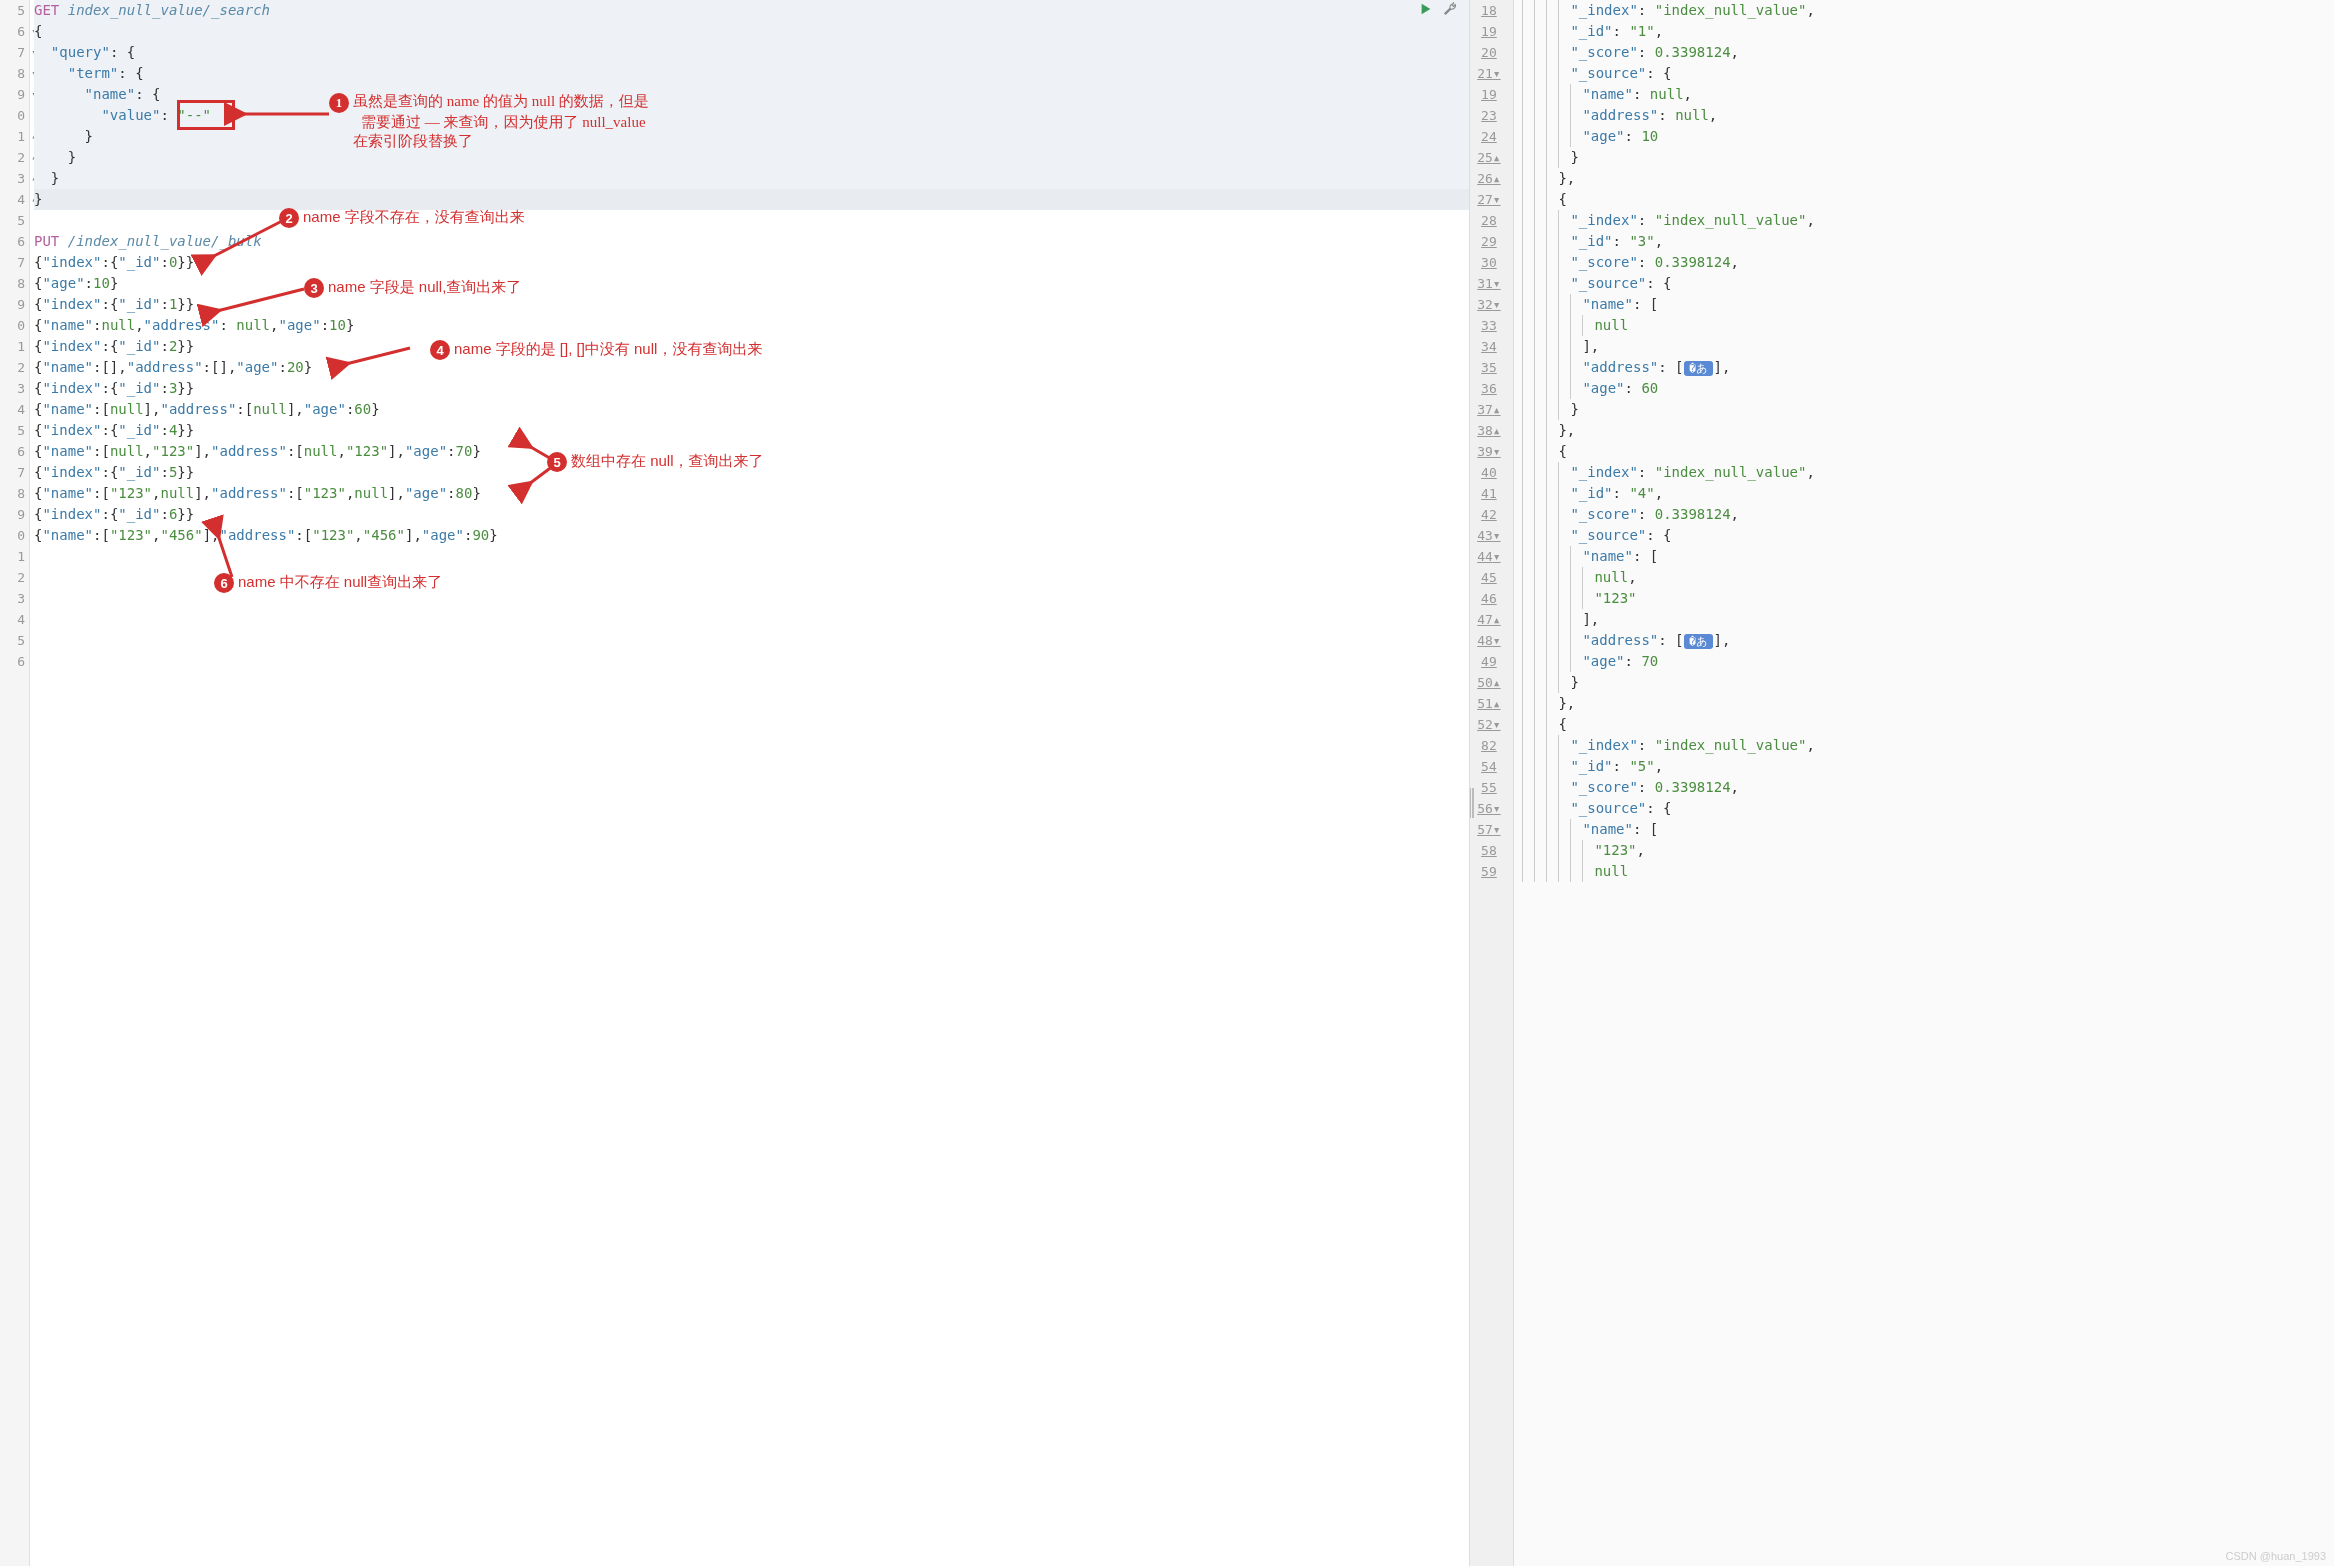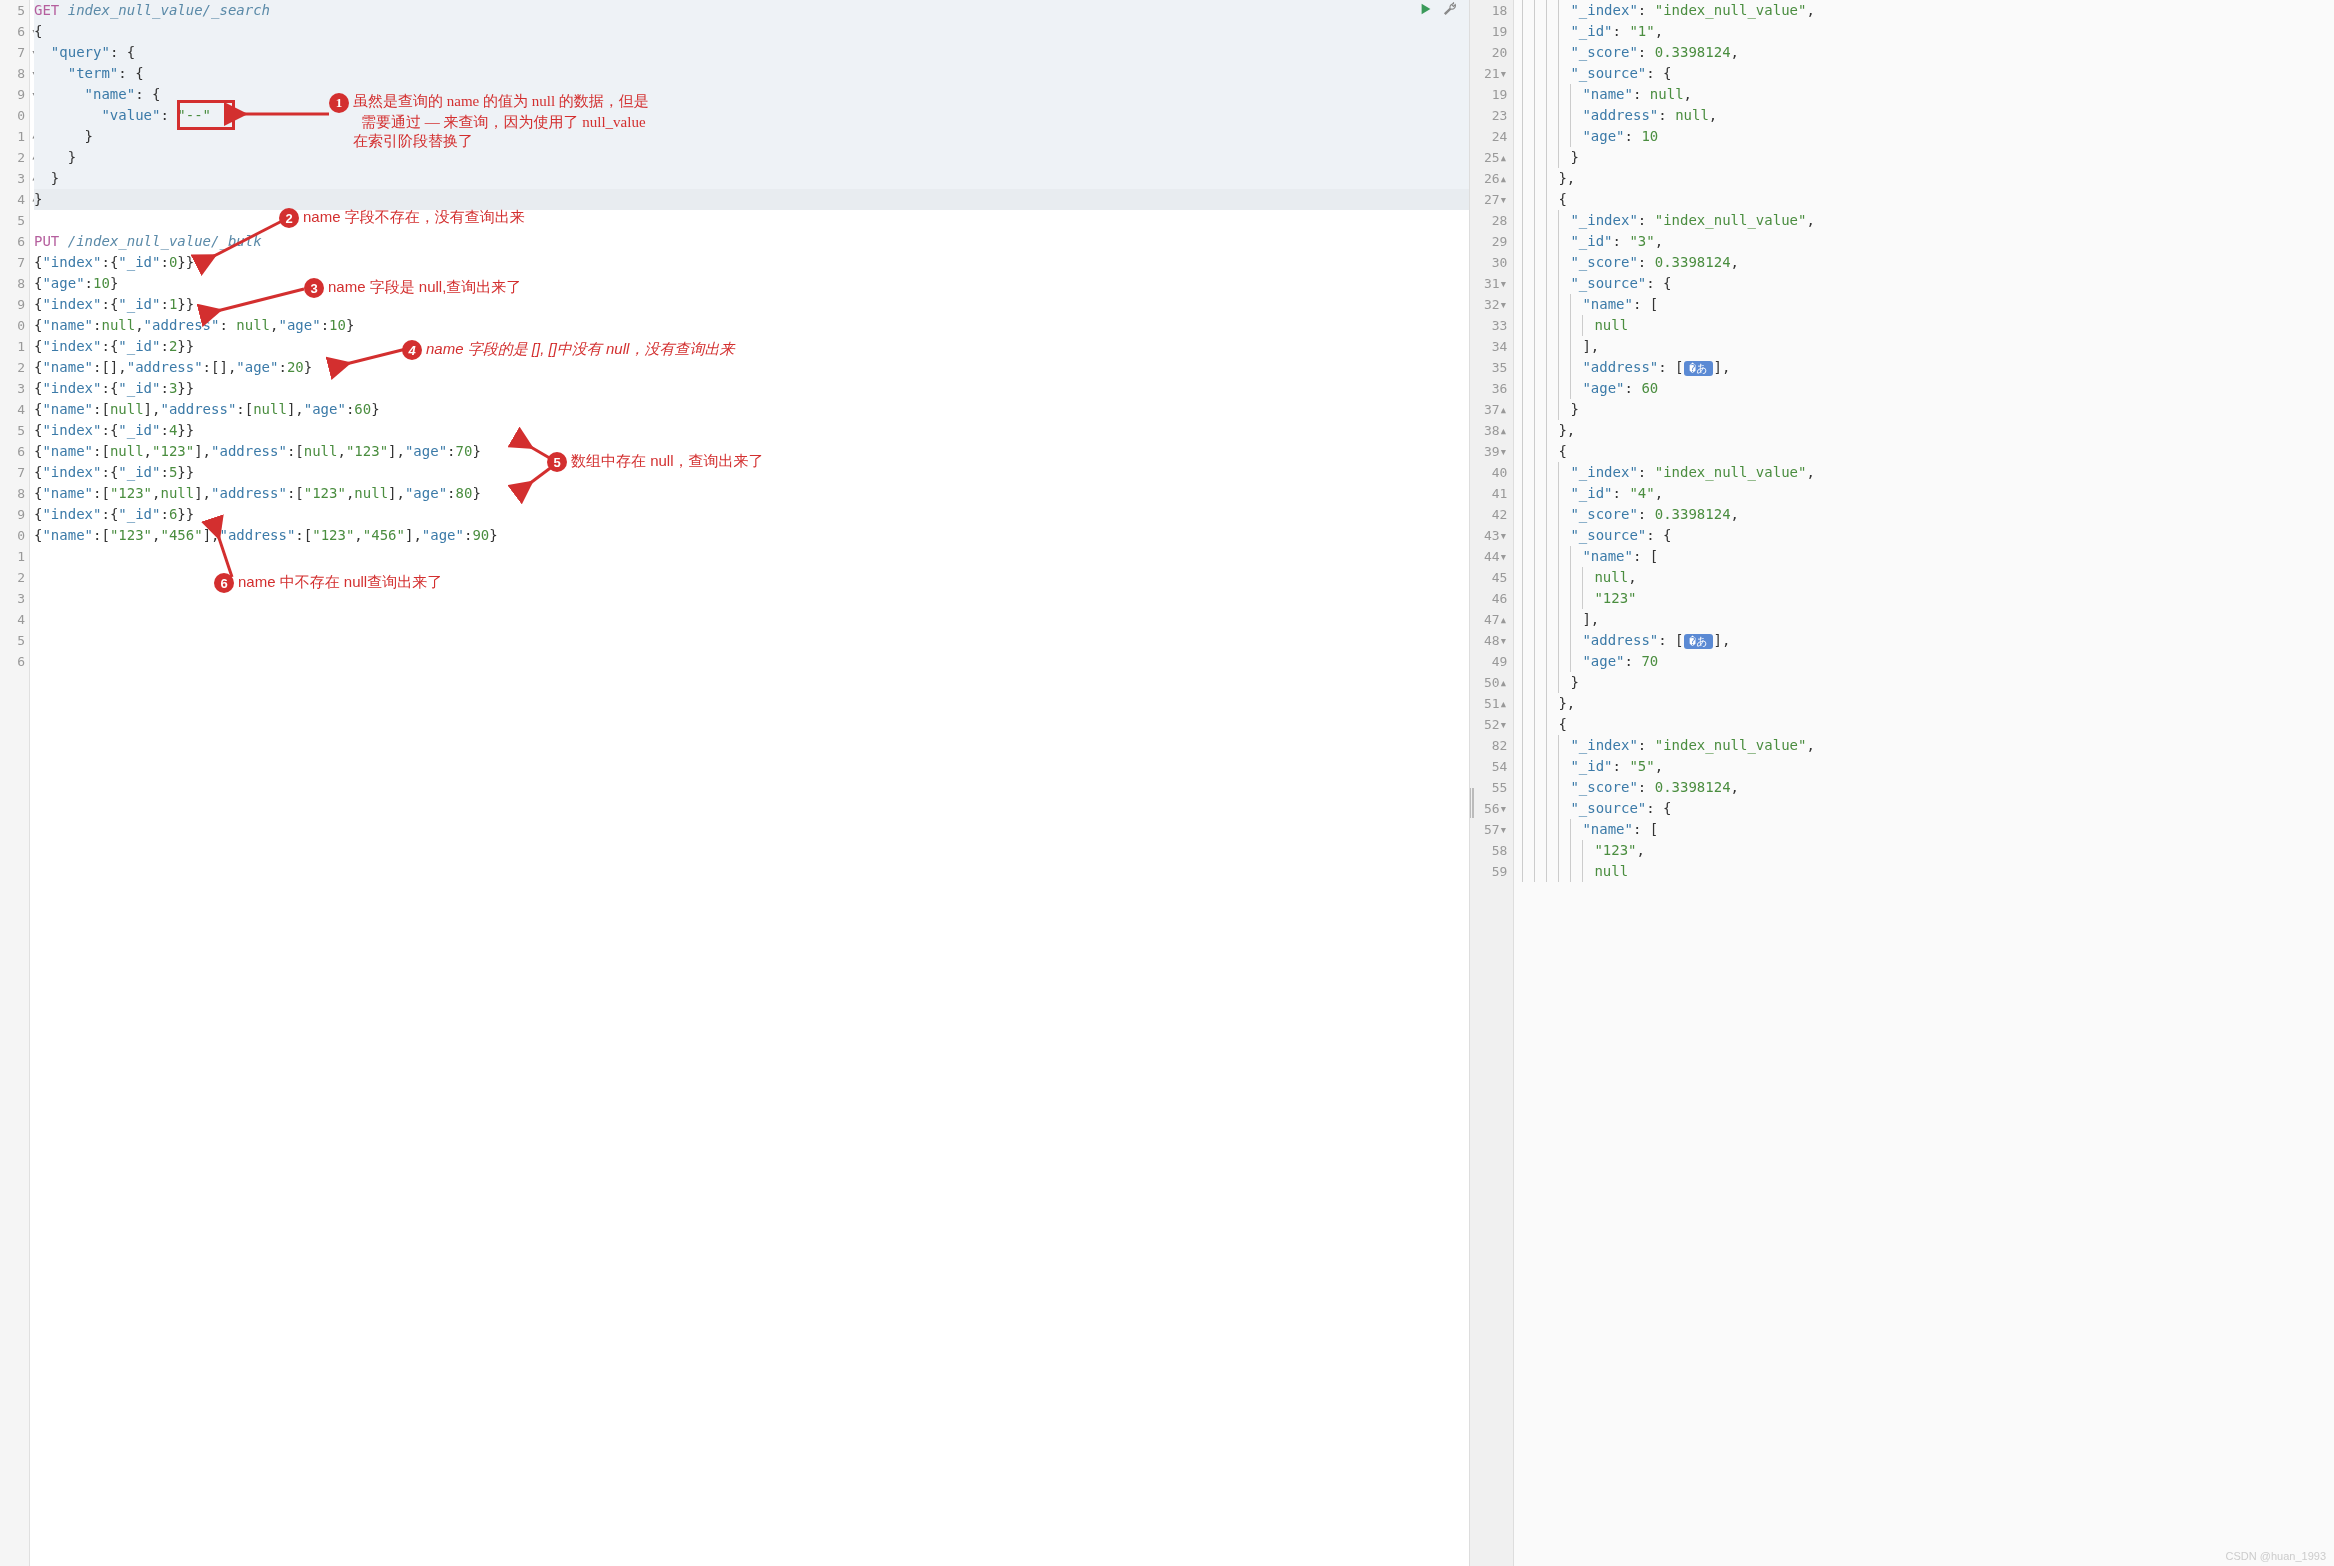--- a/index.html
+++ b/index.html
@@ -123,23 +123,24 @@
   height: 21px;
   line-height: 21px;
   white-space: pre;
   padding-left: 6px;
 }
 .r-gutter {
   flex: 0 0 44px;
   background: #f0f0f0;
   border-right: 1px solid #ddd;
   color: #999;
-  text-align: right;
+  text-align: center;
   padding-right: 6px;
   font-size: 13px;
+  text-decoration: underline;
 }
 .r-gutter .ln { height: 21px; line-height: 21px; position: relative; }
 .r-code { flex: 1; padding-left: 2px; }
 
 
 .toolbar {
   position: absolute;
   top: 2px;
   right: 10px;
   display: flex;
@@ -286,21 +287,21 @@
         <span class="annot-num">1</span><span>虽然是查询的 name 的值为 null 的数据，但是</span><br>
         <span style="margin-left:32px">需要通过 — 来查询，因为使用了 null_value</span><br>
         <span style="margin-left:24px">在索引阶段替换了</span>
       </div>
       <div class="annot" style="left:249px; top:208px;">
         <span class="annot-num">2</span><span>name 字段不存在，没有查询出来</span>
       </div>
       <div class="annot" style="left:274px; top:278px;">
         <span class="annot-num">3</span><span>name 字段是 null,查询出来了</span>
       </div>
-      <div class="annot" style="left:372px; top:340px;font-style:italic;">
+      <div class="annot" style="left:400px; top:340px;">
         <span class="annot-num">4</span><span>name 字段的是 [], []中没有 null，没有查询出来</span>
       </div>
       <div class="annot" style="left:517px; top:452px;">
         <span class="annot-num">5</span><span>数组中存在 null，查询出来了</span>
       </div>
       <div class="annot" style="left:184px; top:573px;">
         <span class="annot-num">6</span><span>name 中不存在 null查询出来了</span>
       </div>
 
       <div class="arrow" style="left:204px; top:107px;">

